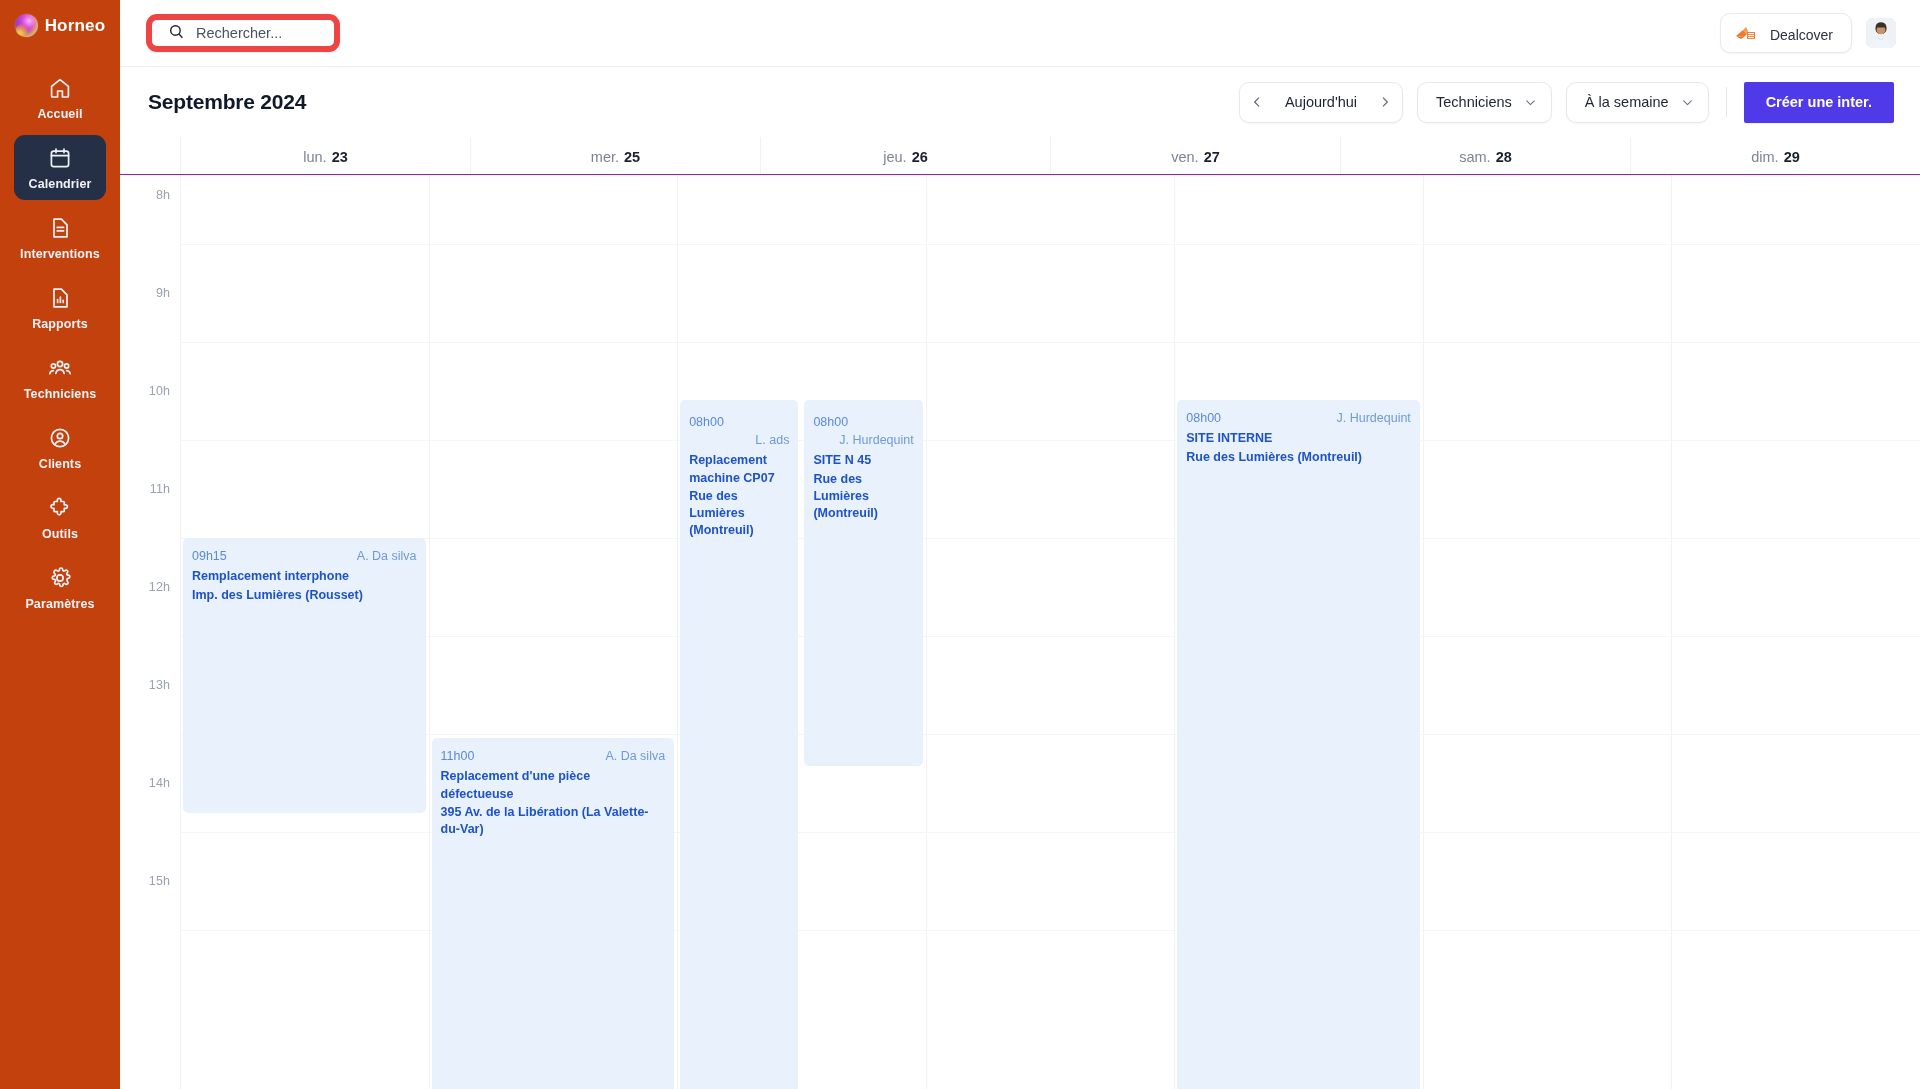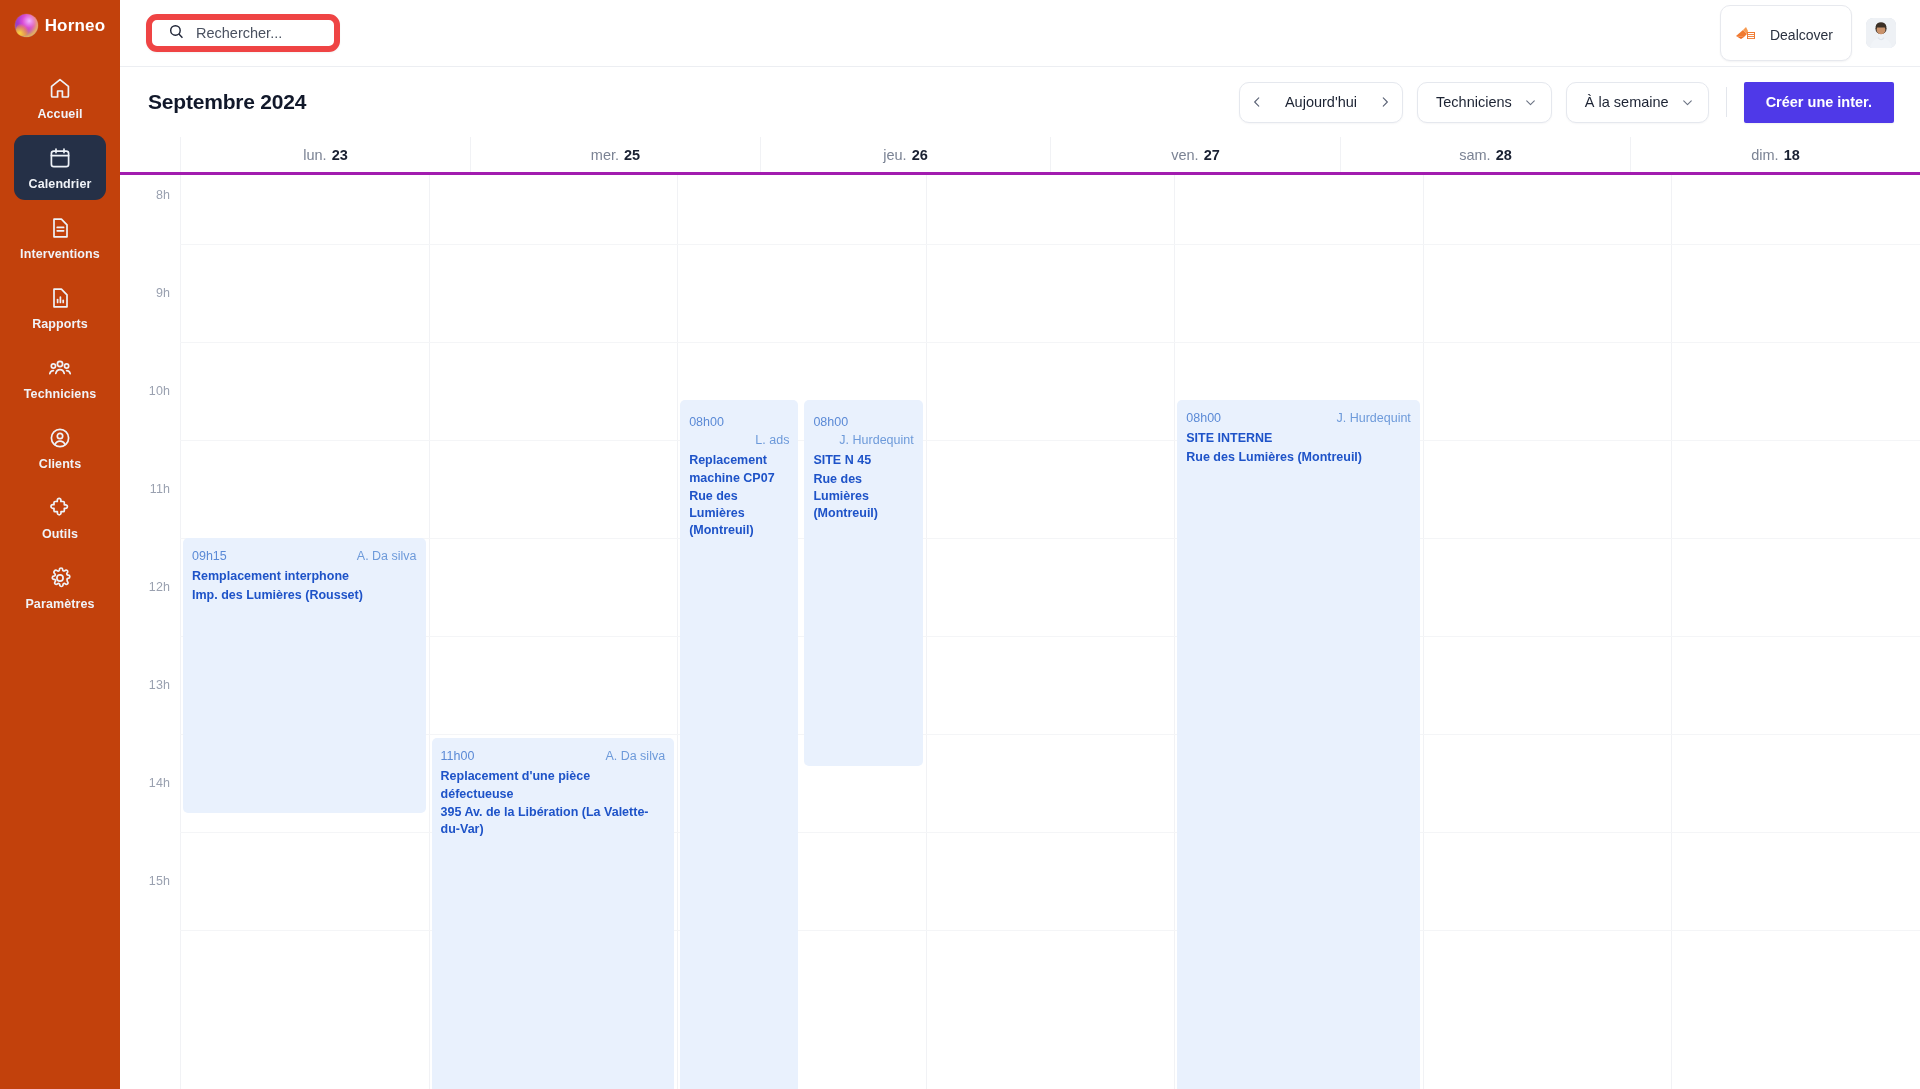--- a/index.html
+++ b/index.html
@@ -71,21 +71,21 @@
   .searchbox input {
     border: none; outline: none; font-size: 14.5px; color: #2b3240;
     font-family: "Liberation Sans", sans-serif; width: 118px; background: transparent;
   }
   .searchbox input::placeholder { color: #4a5160; }
 
   .topright { display: flex; align-items: center; gap: 14px; }
   .org-chip {
     display: flex; align-items: center; gap: 11px;
     border: 1px solid #e7e9ee; border-radius: 10px;
-    height: 56px; padding: 4px 18px 0 13px; background: #fff;
+    height: 40px; padding: 4px 18px 0 13px; background: #fff;
     box-shadow: 0 1px 2px rgba(16,24,40,.05); cursor: pointer;
   }
   .org-logo { width: 25px; height: 20px; position: relative; flex: none; }
   .org-logo svg { width: 25px; height: 20px; display: block; }
   .org-name { font-size: 14px; color: #2b3240; font-weight: 500; }
   .avatar {
     width: 30px; height: 30px; border-radius: 7px; overflow: hidden;
     background: #d7dde6; position: relative; cursor: pointer; flex: none;
   }
   .avatar svg { width: 30px; height: 30px; display: block; }
@@ -126,21 +126,21 @@
     background: #4f39e8; color: #fff; font-size: 14.5px; font-weight: 600;
     display: flex; align-items: center; cursor: pointer; border: none;
     font-family: "Liberation Sans", sans-serif;
     box-shadow: 0 1px 2px rgba(16,24,40,.06);
   }
 
   
   .calendar { flex: 1; position: relative; overflow: hidden; background: #fff; }
 
   .day-header-row {
-    display: flex; height: 38px; border-bottom: 3px solid #a21caf;
+    display: flex; height: 38px; border-bottom: 1px solid #a21caf;
     padding-left: 60px;
   }
   .gutter-head { width: 60px; min-width:60px; position:absolute; left:0; top:0; height:38px; }
   .day-head {
     flex: 1 1 0; min-width: 0;
     display: flex; align-items: flex-end; justify-content: center;
     padding-bottom: 9px; gap: 5px;
     border-left: 1px solid #f1f2f5;
   }
   .day-head:first-child { border-left: 1px solid #f1f2f5; }
@@ -378,21 +378,21 @@
           <div class="day-head">
             <span class="dow">ven.</span>
             <span class="dnum">27</span>
           </div>
           <div class="day-head">
             <span class="dow">sam.</span>
             <span class="dnum">28</span>
           </div>
           <div class="day-head">
             <span class="dow">dim.</span>
-            <span class="dnum">18</span>
+            <span class="dnum">29</span>
           </div>
         </div>
 
       <div class="grid-wrap">
         <div class="grid-cols" id="dayCols">
             <div class="col"></div>
             <div class="col"></div>
             <div class="col"></div>
             <div class="col"></div>
             <div class="col"></div>

